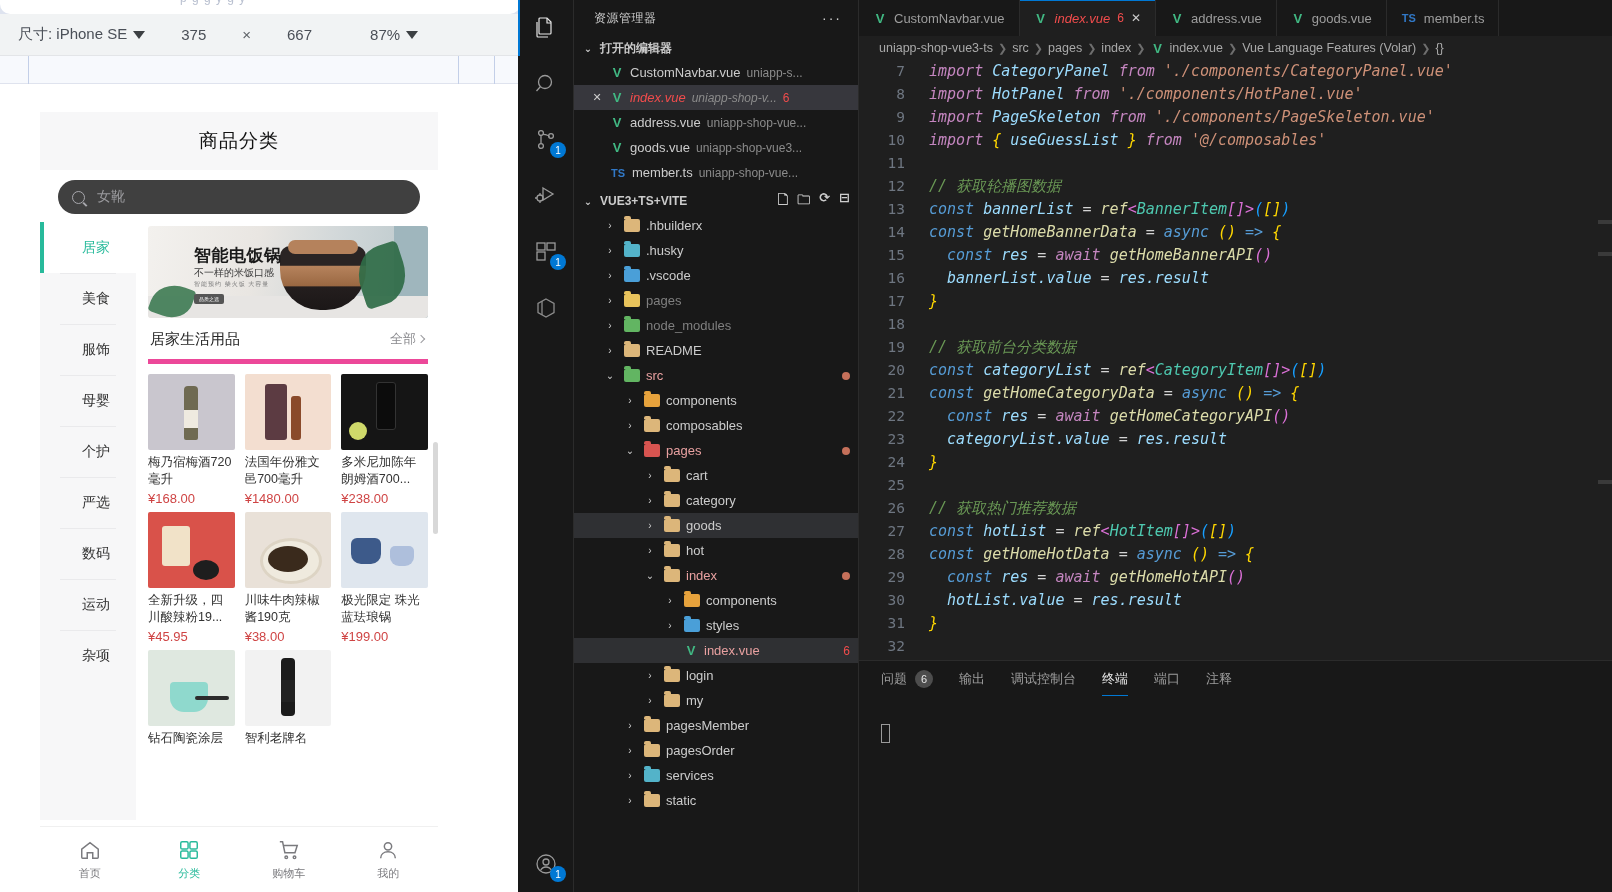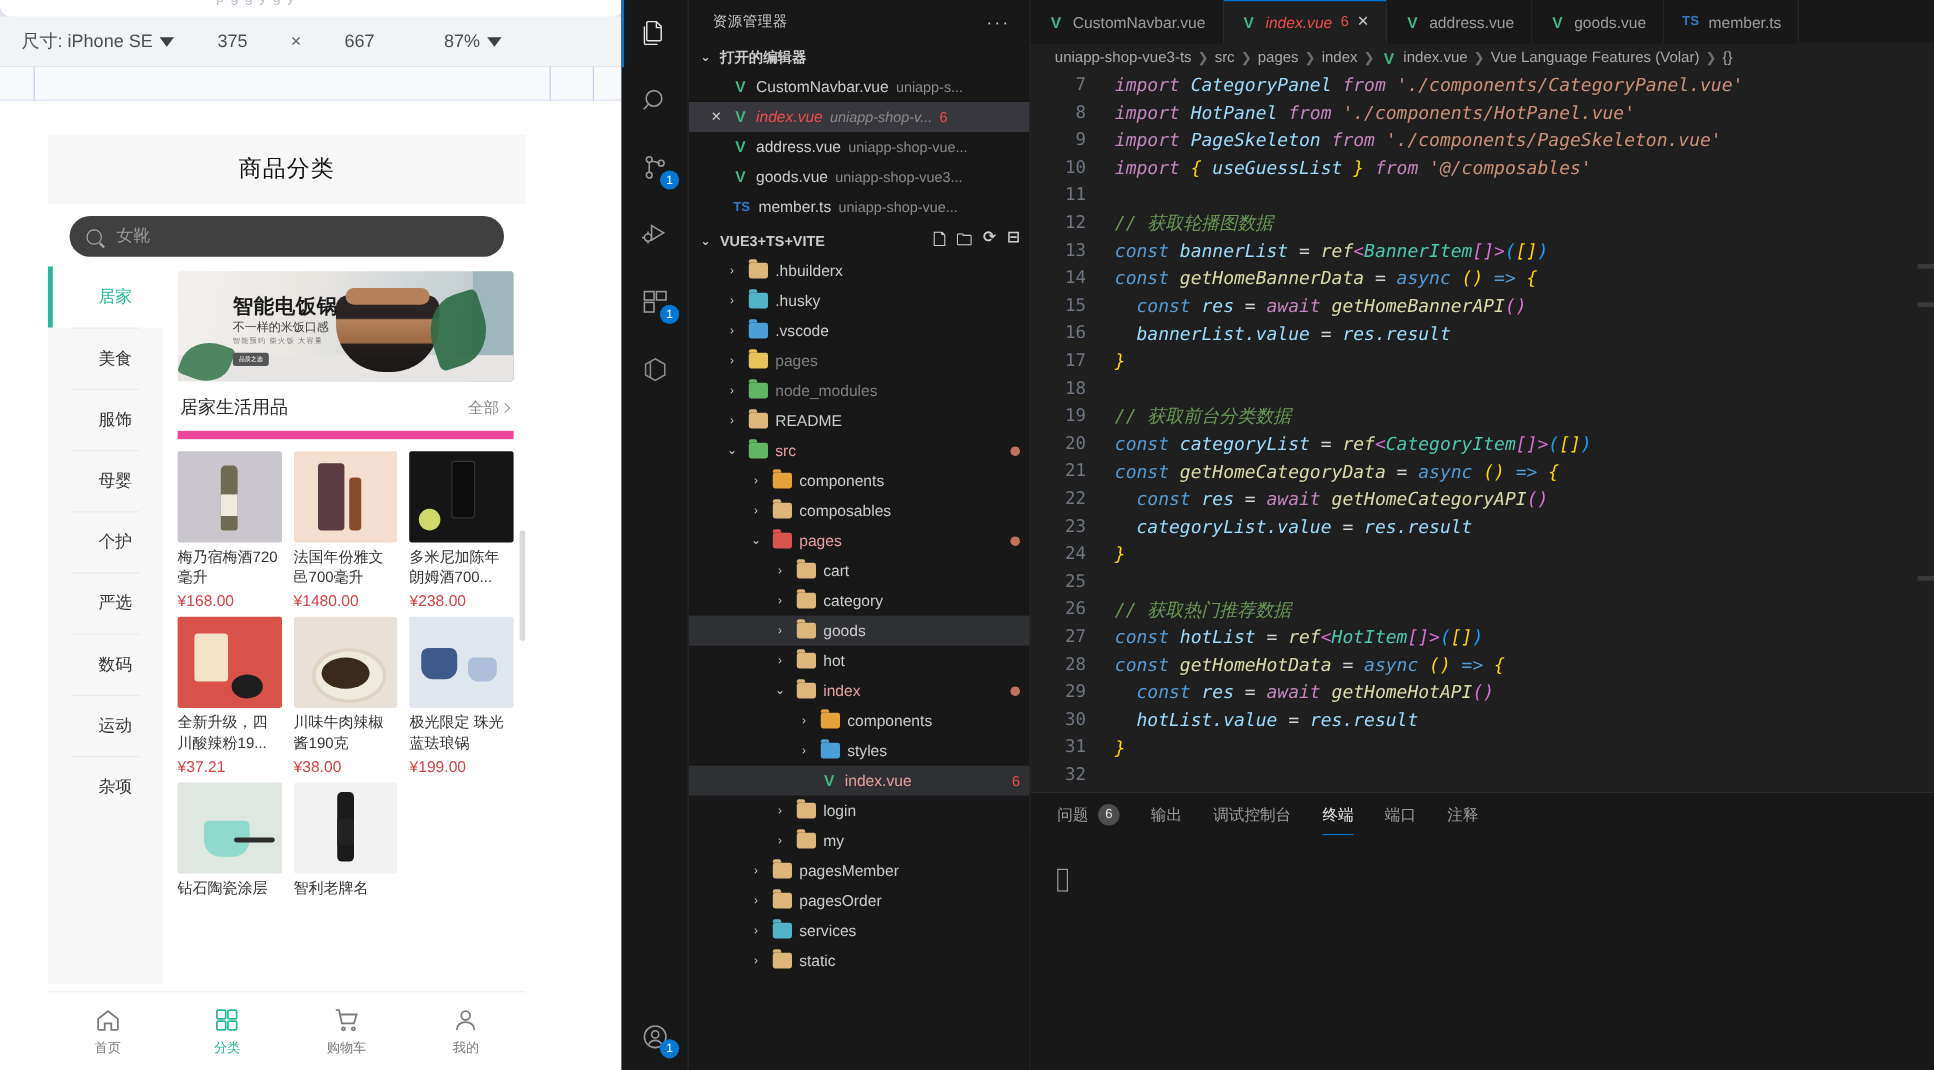--- a/index.html
+++ b/index.html
@@ -103,22 +103,22 @@
     background: #2f6b46; border-radius: 60% 10% 60% 10%; transform: rotate(-18deg); opacity:.92;
   }
   .banner .leaf2 {
     position:absolute; left: 4px; bottom: 0px; width: 40px; height: 34px;
     background: #3d7a52; border-radius: 70% 10% 60% 10%; transform: rotate(20deg); opacity:.9;
   }
   .banner .wall {position:absolute;right:0;top:0;width:34px;height:92px;background:#9fb6bd;}
   .banner .marble{position:absolute;left:0;right:0;bottom:0;height:22px;background:#e7e5e3;}
 
   .sec-head {
-    display:flex; align-items:flex-end; justify-content:space-between;
-    padding: 12px 4px 10px 2px; border-bottom: 7px solid #ec4899;
+    display:flex; align-items:flex-start; justify-content:space-between;
+    padding: 12px 4px 10px 2px; border-bottom: 5px solid #ec4899;
   }
   .sec-head .t { font-size: 15px; color: #262626; }
   .sec-head .more { font-size: 13px; color: #8a8a8e; display:flex; align-items:center; gap:2px;}
   .chev-r { display:inline-block; width:6px; height:6px; border-right:1.3px solid #9a9a9e; border-top:1.3px solid #9a9a9e; transform: rotate(45deg); }
 
   .grid { display: grid; grid-template-columns: repeat(3, 1fr); column-gap: 10px; row-gap: 6px; padding-top: 10px;}
   .card .thumb { width: 100%; height: 76px; border-radius: 2px; overflow:hidden; position:relative; }
   .card .nm { font-size: 12.5px; color: #333; line-height: 17px; margin-top: 4px;
               display: -webkit-box; -webkit-line-clamp: 2; -webkit-box-orient: vertical; overflow: hidden; height: 34px;}
   .card .pr { font-size: 13px; color: #cf4444; margin-top: 3px; }
@@ -377,21 +377,21 @@
             <div class="pr">¥1480.00</div>
           </div>
           <div class="card">
             <div class="thumb th3"></div>
             <div class="nm">多米尼加陈年朗姆酒700...</div>
             <div class="pr">¥238.00</div>
           </div>
           <div class="card">
             <div class="thumb th4"></div>
             <div class="nm">全新升级，四川酸辣粉19...</div>
-            <div class="pr">¥37.21</div>
+            <div class="pr">¥45.95</div>
           </div>
           <div class="card">
             <div class="thumb th5"></div>
             <div class="nm">川味牛肉辣椒酱190克</div>
             <div class="pr">¥38.00</div>
           </div>
           <div class="card">
             <div class="thumb th6"></div>
             <div class="nm">极光限定 珠光蓝珐琅锅</div>
             <div class="pr">¥199.00</div>

